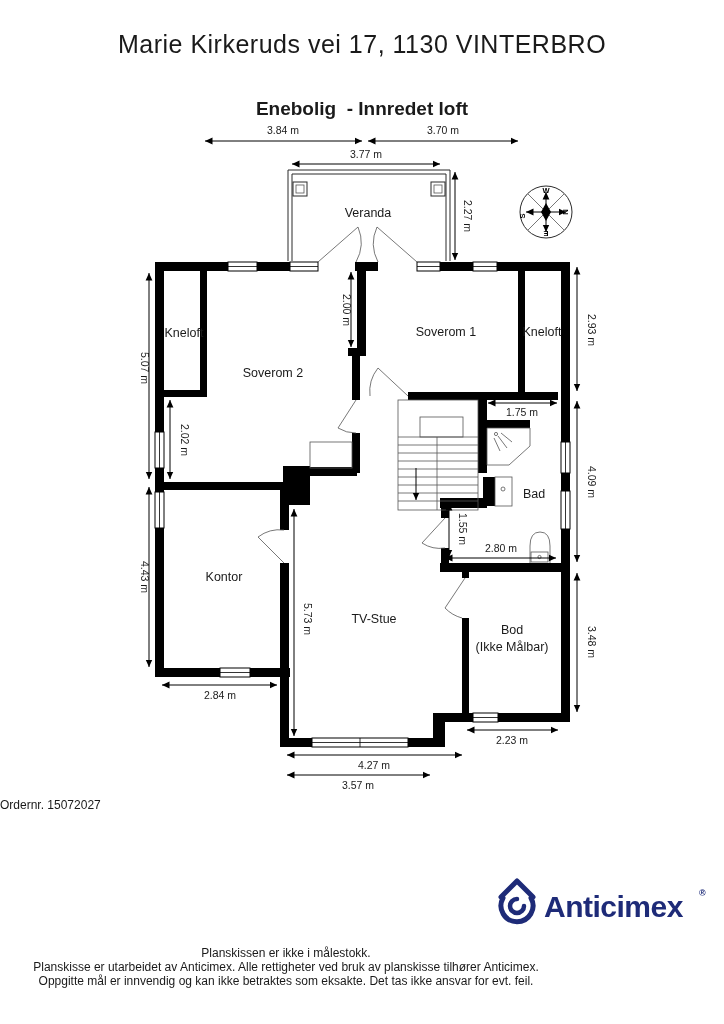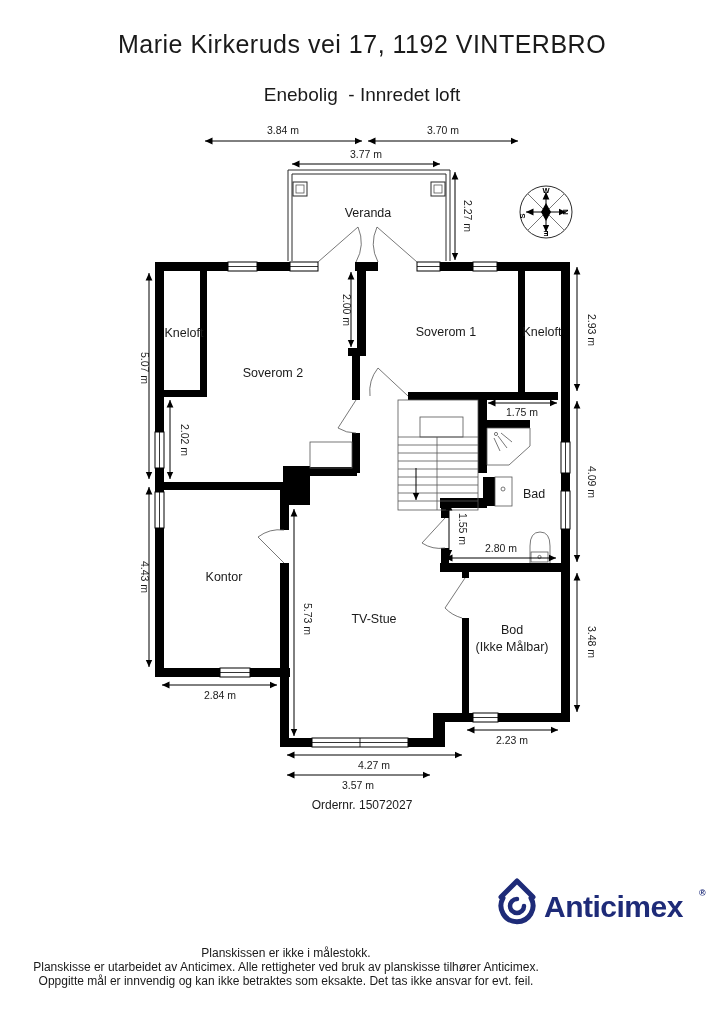--- a/index.html
+++ b/index.html
@@ -5,25 +5,25 @@
   html,body{margin:0;padding:0;background:#fff;}
   .page{
     position:relative;width:724px;height:1024px;background:#ffffff;
     font-family:"Liberation Sans", sans-serif;color:#1a1a1a;overflow:hidden;
   }
   .title{
     position:absolute;top:30px;left:0;width:724px;text-align:center;
     font-size:25px;font-weight:400;letter-spacing:0.5px;
   }
   .subtitle{
-    position:absolute;top:84px;left:0;width:724px;text-align:center;
-    font-size:19px;font-weight:400;white-space:pre;
+    position:absolute;top:98px;left:0;width:724px;text-align:center;
+    font-size:19px;font-weight:700;white-space:pre;
   }
   .ordernr{
-    position:absolute;top:798px;left:0;width:724px;text-align:center;
+    position:absolute;top:798px;left:0;width:724px;text-align:left;
     font-size:12px;
   }
   .footer{
     position:absolute;top:946px;left:0;width:572px;text-align:center;
     font-size:12px;line-height:14px;
   }
   svg.plan{position:absolute;left:0;top:0;}
   .wall{fill:#000;stroke:none;}
   .thin{fill:none;stroke:#2b2b2b;stroke-width:1;}
   .thin-light{fill:none;stroke:#555;stroke-width:0.8;}
@@ -34,21 +34,21 @@
   .roomtext{font-family:"Liberation Sans",sans-serif;font-size:12.5px;fill:#1a1a1a;text-anchor:middle;}
   .comptext{font-family:"Liberation Sans",sans-serif;font-size:7.5px;font-weight:bold;fill:#000;text-anchor:middle;}
   .logotext{font-family:"Liberation Sans",sans-serif;font-size:30px;font-weight:bold;text-anchor:start;letter-spacing:-0.5px;}
   .logoreg{font-family:"Liberation Sans",sans-serif;font-size:9px;font-weight:bold;text-anchor:start;}
 </style>
 </head>
 <body>
 
 <div class="page">
 
-  <div class="title">Marie Kirkeruds vei 17, 1192 VINTERBRO</div>
+  <div class="title">Marie Kirkeruds vei 17, 1130 VINTERBRO</div>
   <div class="subtitle">Enebolig  - Innredet loft</div>
 
   <svg class="plan" width="724" height="1024" viewBox="0 0 724 1024">
     <defs>
       <marker id="arr" markerWidth="9" markerHeight="8" refX="7.5" refY="4" orient="auto-start-reverse">
         <path d="M0,0.6 L7.5,4 L0,7.4 Z" fill="#000"></path>
       </marker>
     </defs>
 
     <g>

